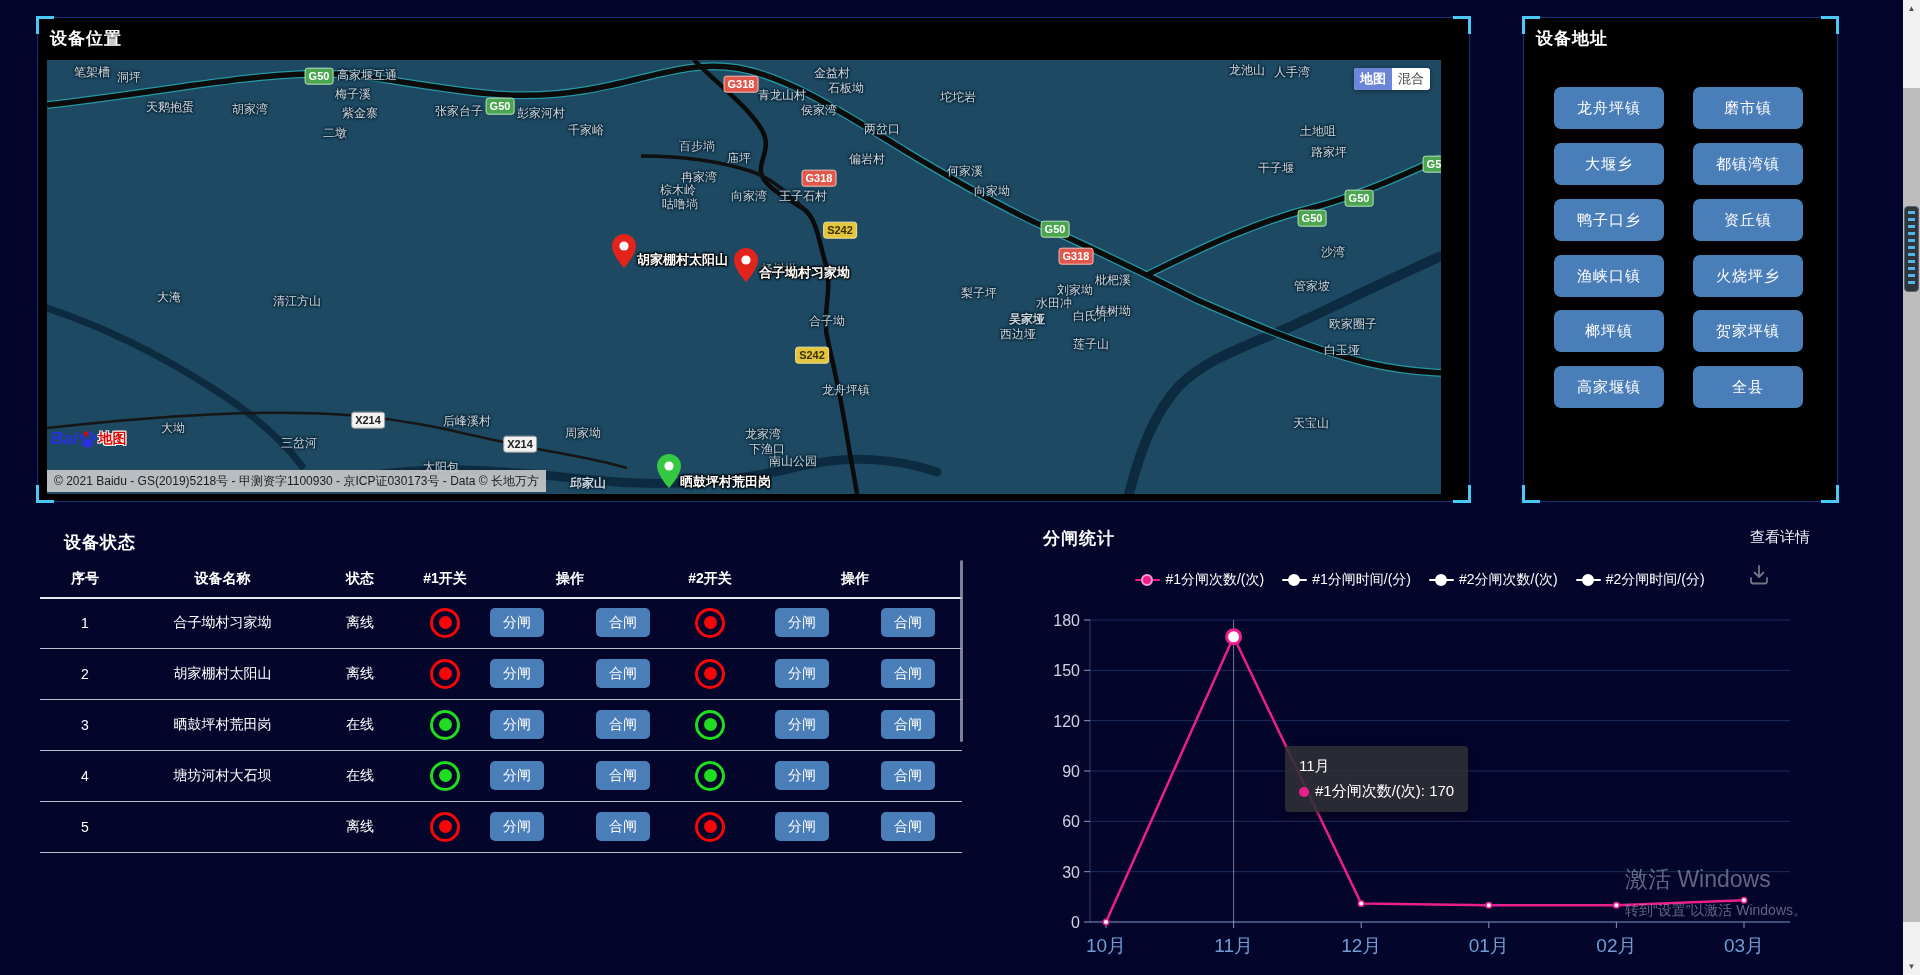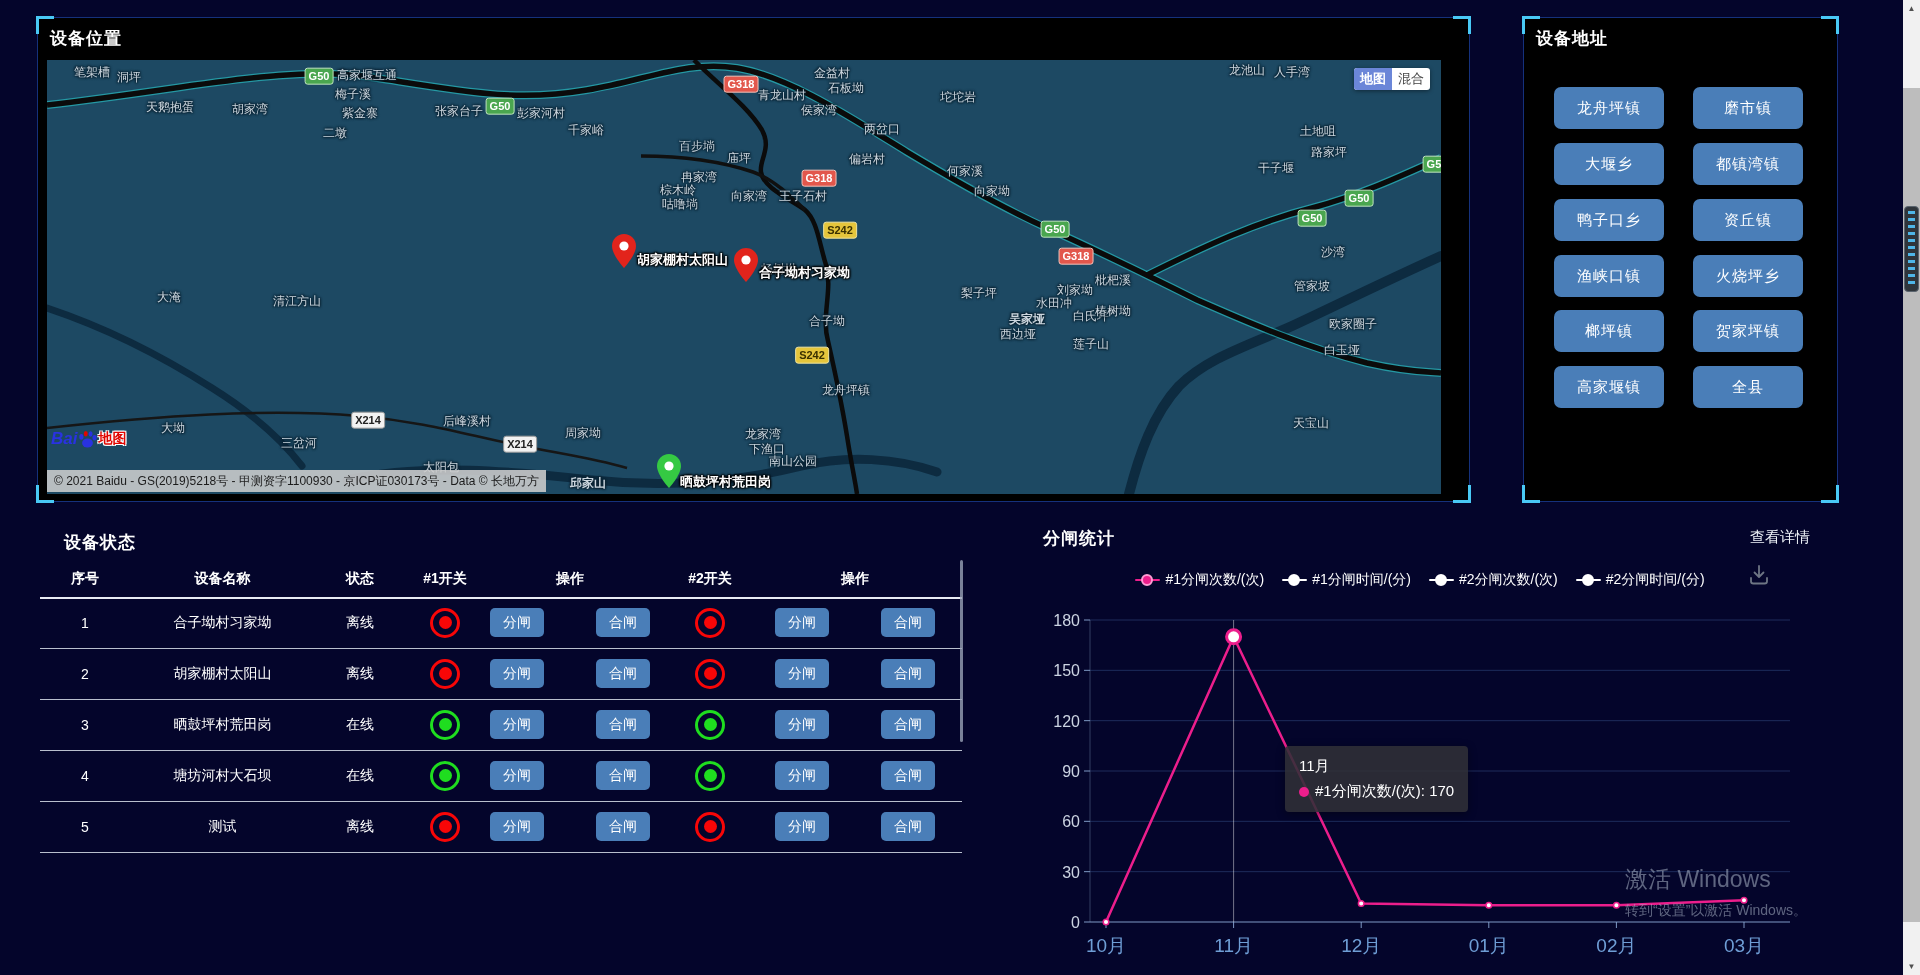--- a/index.html
+++ b/index.html
@@ -337,21 +337,20 @@
     <div class="t-cell ops" style="left: 445px; top: 190px; width: 170px; height: 51px;">
       <div class="op-btn">分闸</div>
       <div class="op-btn">合闸</div>
     </div>
     <div class="t-cell ops" style="left: 725px; top: 190px; width: 180px; height: 51px;">
       <div class="op-btn">分闸</div>
       <div class="op-btn">合闸</div>
     </div>
     <div class="t-sep" style="top: 241px;"></div>
     <div class="t-cell" style="left: 0px; top: 241px; width: 90px; height: 51px;">5</div>
-    <div class="t-cell" style="left: 90px; top: 241px; width: 185px; height: 51px;">测试</div>
     <div class="t-cell" style="left: 275px; top: 241px; width: 90px; height: 51px;">离线</div>
     <div class="t-cell" style="left: 365px; top: 241px; width: 80px; height: 51px;">
       <div class="ind" style="border-color: rgb(248, 6, 7);">
         <i style="background: rgb(248, 6, 7);"></i>
       </div>
     </div>
     <div class="t-cell" style="left: 615px; top: 241px; width: 110px; height: 51px;">
       <div class="ind" style="border-color: rgb(248, 6, 7);">
         <i style="background: rgb(248, 6, 7);"></i>
       </div>

